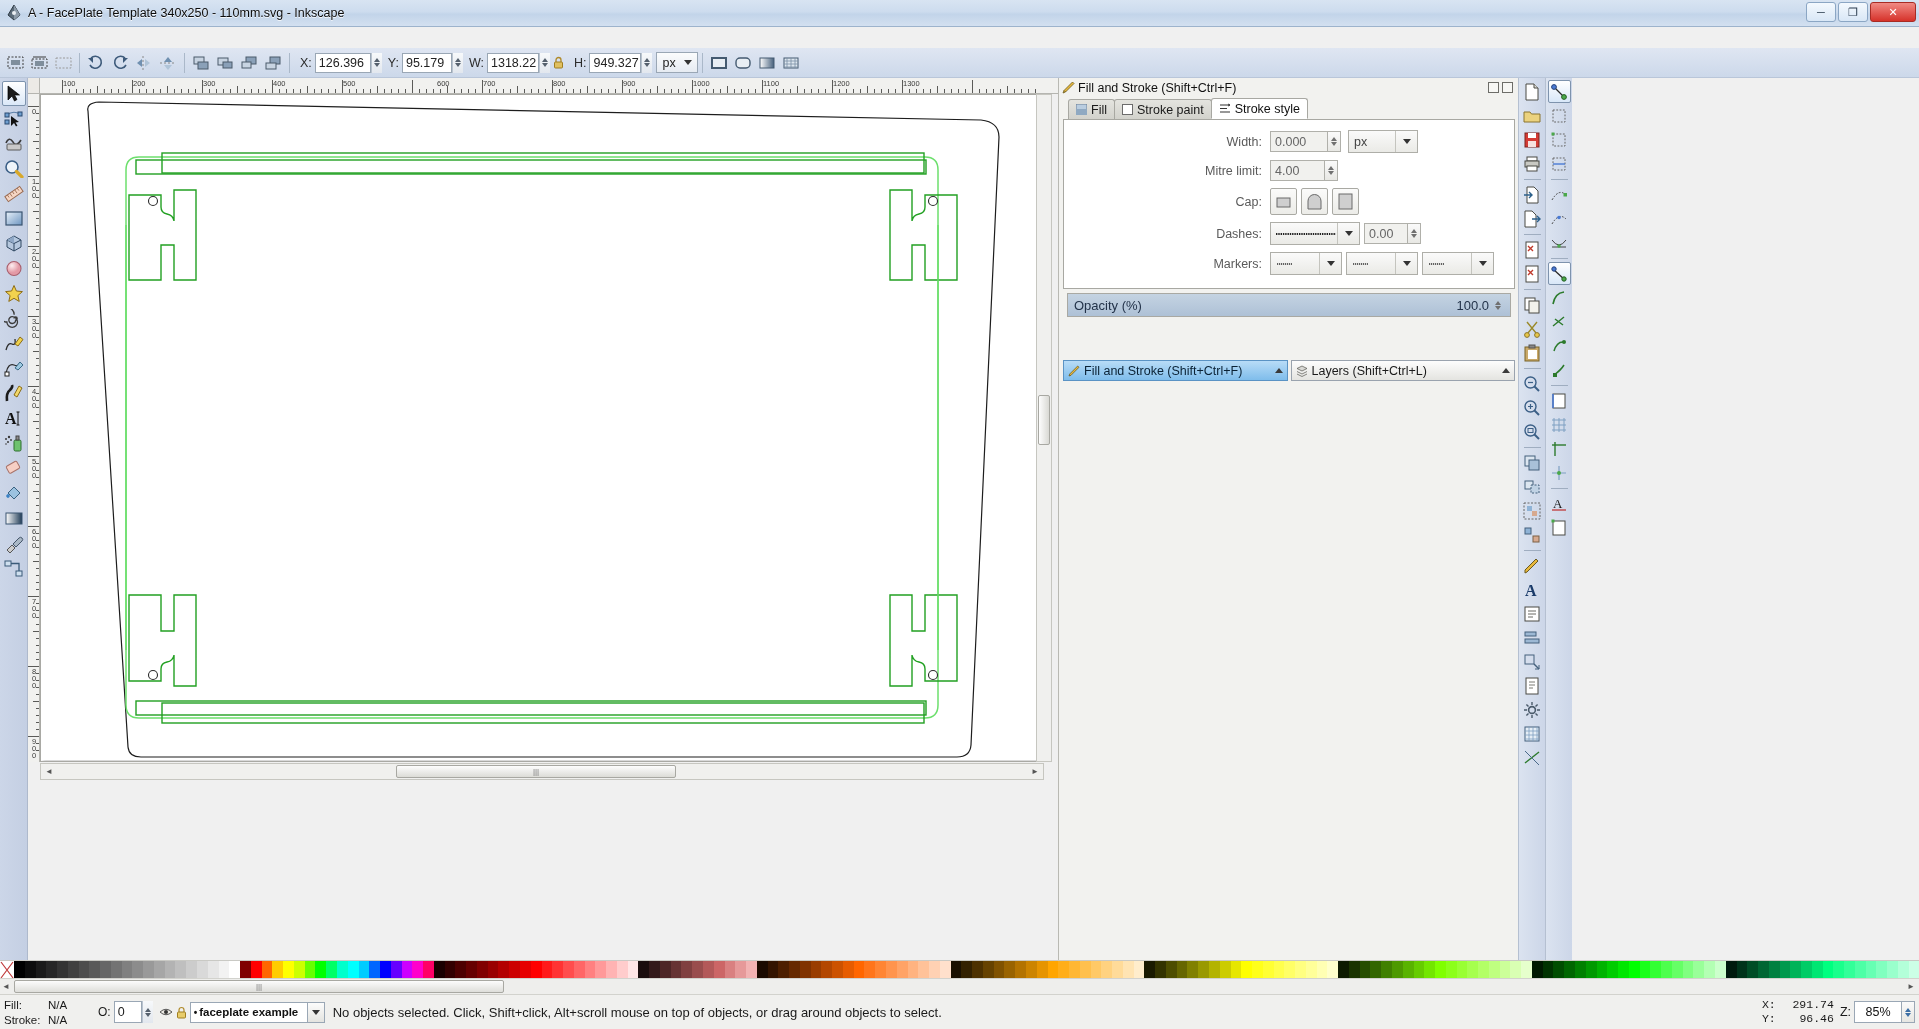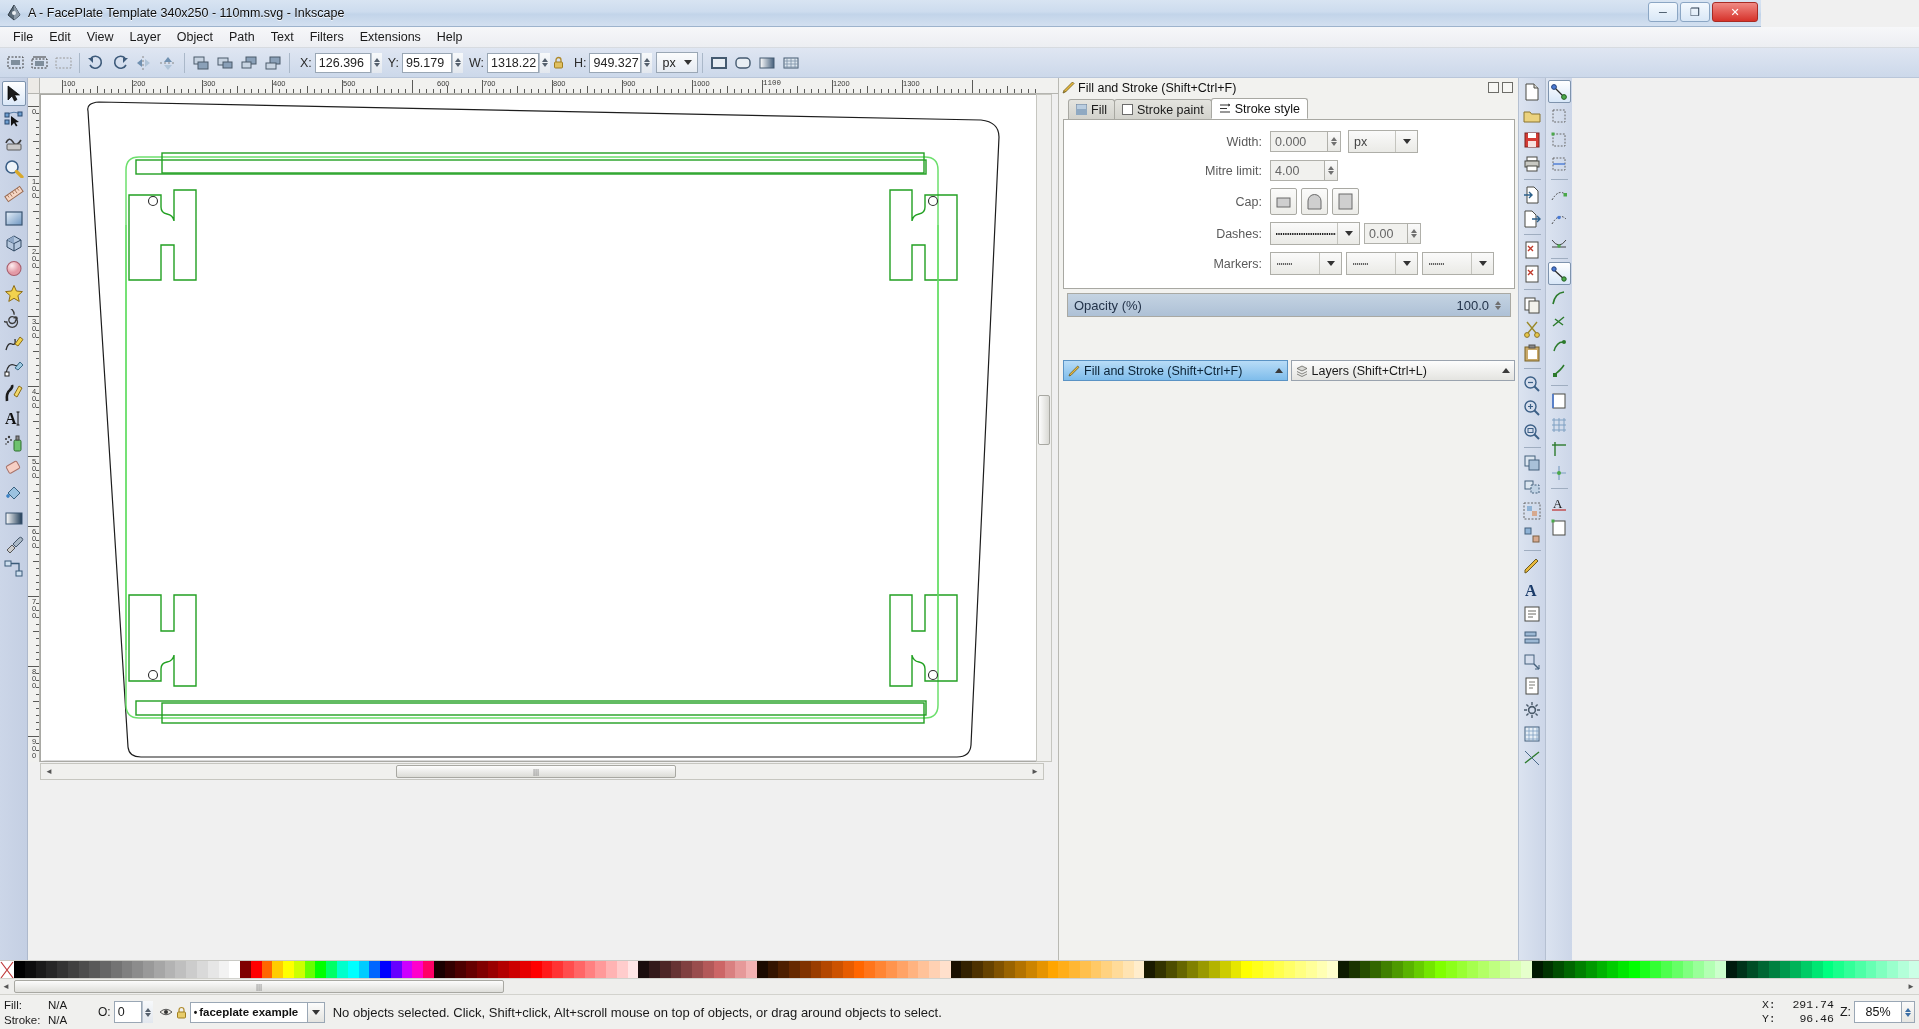--- a/index.html
+++ b/index.html
@@ -9,21 +9,21 @@
     width: 1919px; height: 1029px;
     overflow: hidden;
     font-family: "Liberation Sans", sans-serif;
     font-size: 12px;
     background: #f0f0f0;
   }
   #app { position: relative; width: 1919px; height: 1029px; }
 
   
   .titlebar {
-    position: absolute; left: 0; top: 0; width: 1761px; height: 27px;
+    position: absolute; left: 0; top: 0; width: 1919px; height: 27px;
     background: linear-gradient(to bottom, #d8e4f2 0%, #cddcee 45%, #c2d4e9 55%, #d3e0f0 100%);
     border-bottom: 1px solid #9db3cc;
     display: flex; align-items: center;
   }
   .titlebar .tb-icon {
     width: 18px; height: 18px; margin-left: 5px; margin-right: 5px;
     position: relative; flex: none;
   }
   .titlebar .tb-text {
     font-size: 12.5px; color: #0b0b0b; white-space: nowrap;
@@ -368,32 +368,20 @@
       </svg>
     </div>
     <div class="tb-text">A - FacePlate Template 340x250 - 110mm.svg - Inkscape</div>
     <div class="win-btns">
       <div class="win-btn">─</div>
       <div class="win-btn">❐</div>
       <div class="win-btn close">✕</div>
     </div>
   </div>
 
-  <div class="menubar">
-    <div class="menu-item">File</div>
-    <div class="menu-item">Edit</div>
-    <div class="menu-item">View</div>
-    <div class="menu-item">Layer</div>
-    <div class="menu-item">Object</div>
-    <div class="menu-item">Path</div>
-    <div class="menu-item">Text</div>
-    <div class="menu-item">Filters</div>
-    <div class="menu-item">Extensions</div>
-    <div class="menu-item">Help</div>
-  </div>
 
   <div class="cmdbar">
     <div class="tbtn">
       <svg width="17" height="16" viewBox="0 0 17 16">
           <rect x="1" y="2" width="15" height="11" fill="none" stroke="#3b3b3b" stroke-width="1" stroke-dasharray="2,1.5"></rect>
           <rect x="4" y="5" width="9" height="5" fill="#7f8e9c"></rect>
         </svg>
     </div>
     <div class="tbtn">
       <svg width="17" height="16" viewBox="0 0 17 16">
@@ -812,21 +800,21 @@
       <div class="rtick" style="left: 659px; top: 11px; width: 1px; height: 4px;"></div>
       <div class="rtick" style="left: 666px; top: 11px; width: 1px; height: 4px;"></div>
       <div class="rtick" style="left: 673px; top: 11px; width: 1px; height: 4px;"></div>
       <div class="rtick" style="left: 680px; top: 11px; width: 1px; height: 4px;"></div>
       <div class="rtick" style="left: 687px; top: 8px; width: 1px; height: 7px;"></div>
       <div class="rtick" style="left: 694px; top: 11px; width: 1px; height: 4px;"></div>
       <div class="rtick" style="left: 701px; top: 11px; width: 1px; height: 4px;"></div>
       <div class="rtick" style="left: 708px; top: 11px; width: 1px; height: 4px;"></div>
       <div class="rtick" style="left: 715px; top: 11px; width: 1px; height: 4px;"></div>
       <div class="rtick" style="left: 722px; top: 2px; width: 1px; height: 13px;"></div>
-      <div class="rlabel" style="left: 723px; top: 1px; font-family: Liberation Mono, monospace;">1100</div>
+      <div class="rlabel" style="left: 723px; top: 1px;">1100</div>
       <div class="rtick" style="left: 729px; top: 11px; width: 1px; height: 4px;"></div>
       <div class="rtick" style="left: 736px; top: 11px; width: 1px; height: 4px;"></div>
       <div class="rtick" style="left: 743px; top: 11px; width: 1px; height: 4px;"></div>
       <div class="rtick" style="left: 750px; top: 11px; width: 1px; height: 4px;"></div>
       <div class="rtick" style="left: 757px; top: 8px; width: 1px; height: 7px;"></div>
       <div class="rtick" style="left: 764px; top: 11px; width: 1px; height: 4px;"></div>
       <div class="rtick" style="left: 771px; top: 11px; width: 1px; height: 4px;"></div>
       <div class="rtick" style="left: 778px; top: 11px; width: 1px; height: 4px;"></div>
       <div class="rtick" style="left: 785px; top: 11px; width: 1px; height: 4px;"></div>
       <div class="rtick" style="left: 792px; top: 2px; width: 1px; height: 13px;"></div>

